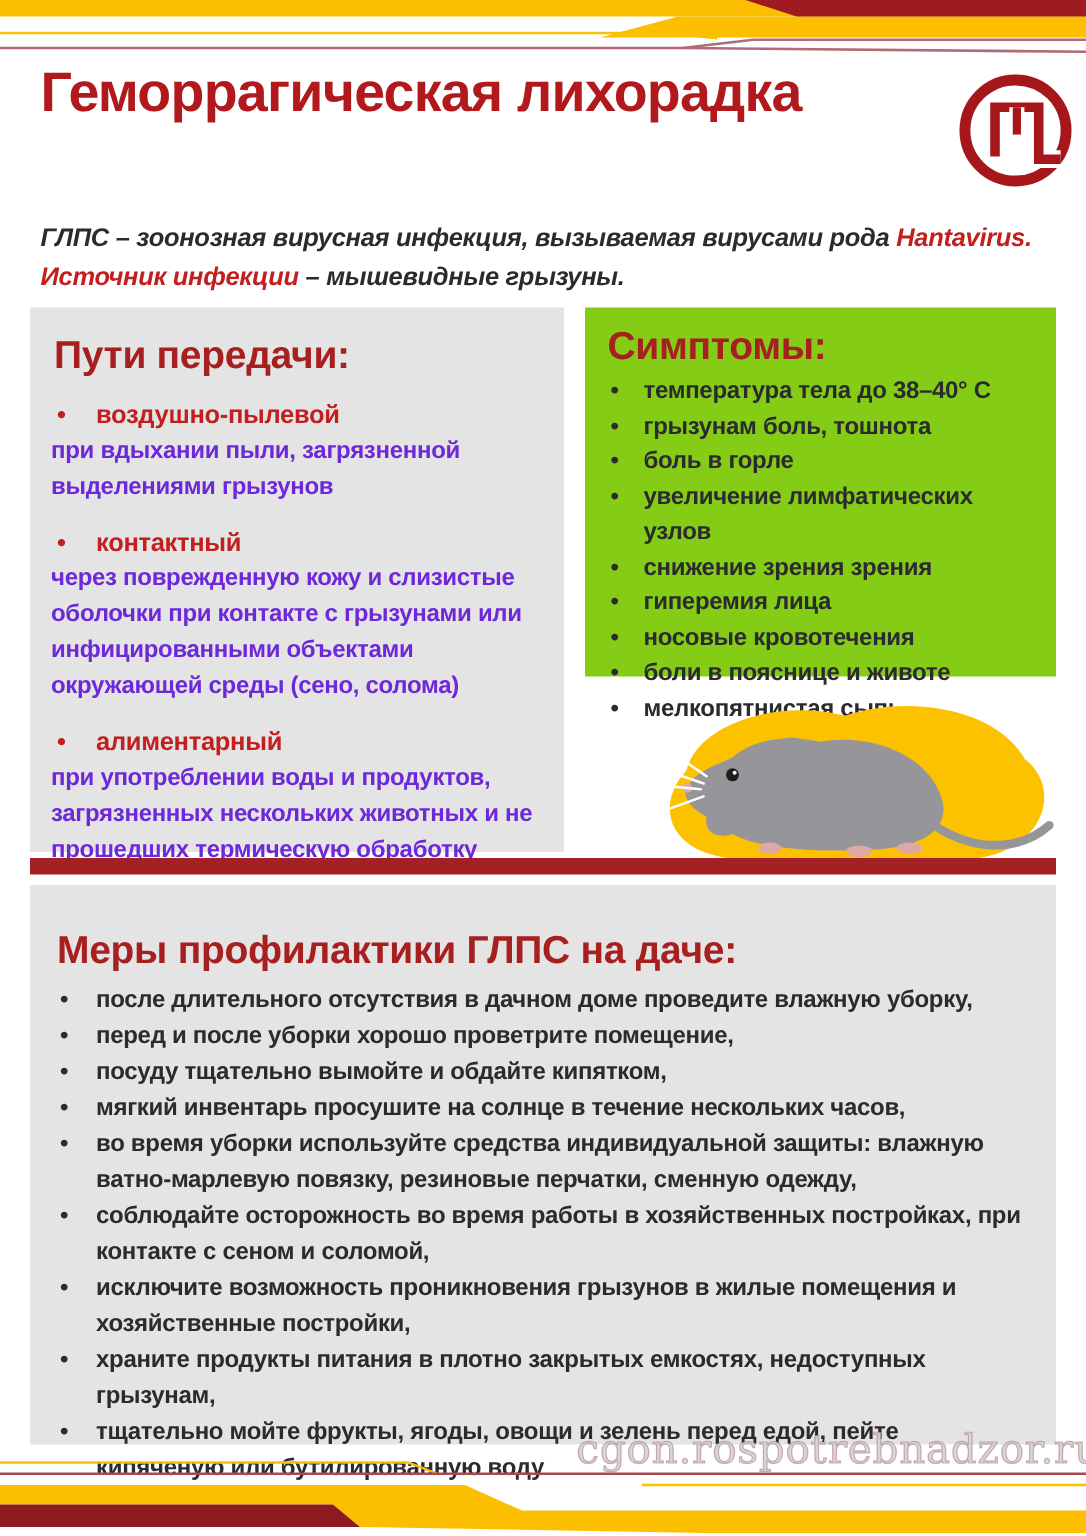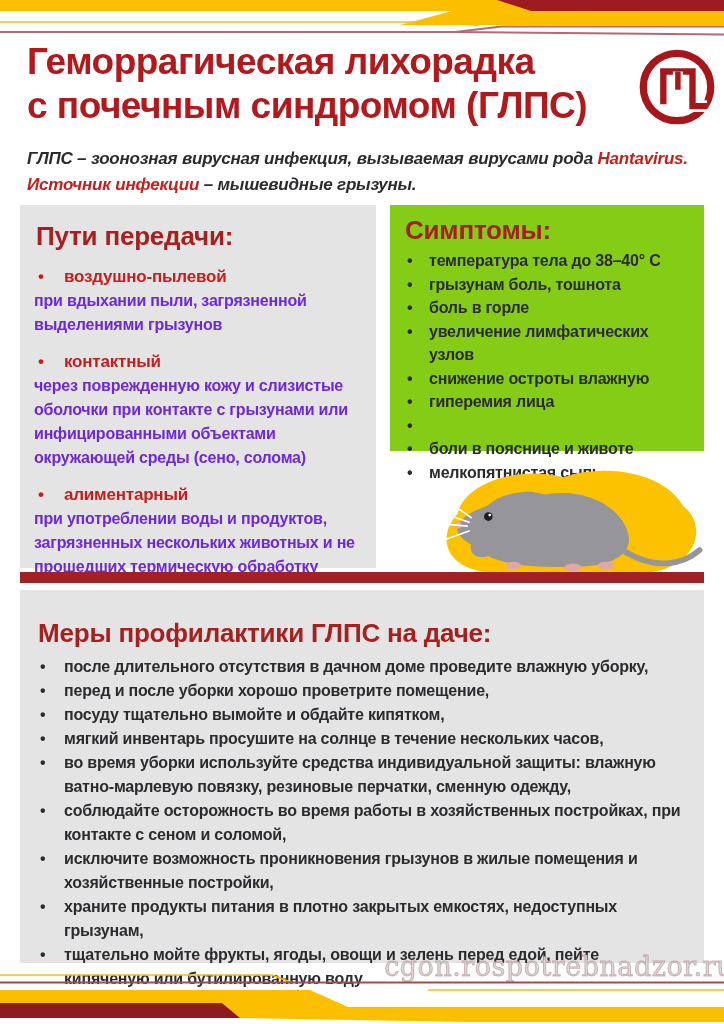--- a/index.html
+++ b/index.html
@@ -55,21 +55,20 @@
   <svg class="logo" viewBox="0 0 90 90">
     <circle cx="45" cy="45" r="37" fill="none" stroke="#A6171C" stroke-width="8"></circle>
     <polyline points="30,64 30,28 62,28 62,66 78,66" fill="none" stroke="#ffffff" stroke-width="13"></polyline>
     <polyline points="30,64 30,28 62,28 62,66 78,66" fill="none" stroke="#A6171C" stroke-width="7"></polyline>
     <line x1="46" y1="28" x2="46" y2="48" stroke="#ffffff" stroke-width="11"></line>
     <line x1="46" y1="28" x2="46" y2="48" stroke="#A6171C" stroke-width="6"></line>
   </svg>
 
   <h1 class="title">
     <span>Геморрагическая лихорадка</span><br>
-    <span>с почечным синдромом (ГЛПС)</span>
   </h1>
 
   <div class="intro">
     <div><span>ГЛПС – зоонозная вирусная инфекция, вызываемая вирусами рода </span><span class="red">Hantavirus.</span></div>
     <div><span class="red">Источник инфекции</span><span> – мышевидные грызуны.</span></div>
   </div>
 
   <section class="box transmission">
     <div class="box-heading">Пути передачи:</div>
 
@@ -109,28 +108,29 @@
     <div class="s-item">
         <span class="s-bullet">•</span>
         <span>боль в горле</span>
       </div>
     <div class="s-item">
         <span class="s-bullet">•</span>
         <span>увеличение лимфатических узлов</span>
       </div>
     <div class="s-item">
         <span class="s-bullet">•</span>
-        <span>снижение остроты влажную</span>
+        <span>снижение зрения зрения</span>
       </div>
     <div class="s-item">
         <span class="s-bullet">•</span>
         <span>гиперемия лица</span>
       </div>
     <div class="s-item">
         <span class="s-bullet">•</span>
+        <span>носовые кровотечения</span>
       </div>
     <div class="s-item">
         <span class="s-bullet">•</span>
         <span>боли в пояснице и животе</span>
       </div>
     <div class="s-item">
         <span class="s-bullet">•</span>
         <span>мелкопятнистая сыпь</span>
       </div>
   </section>

